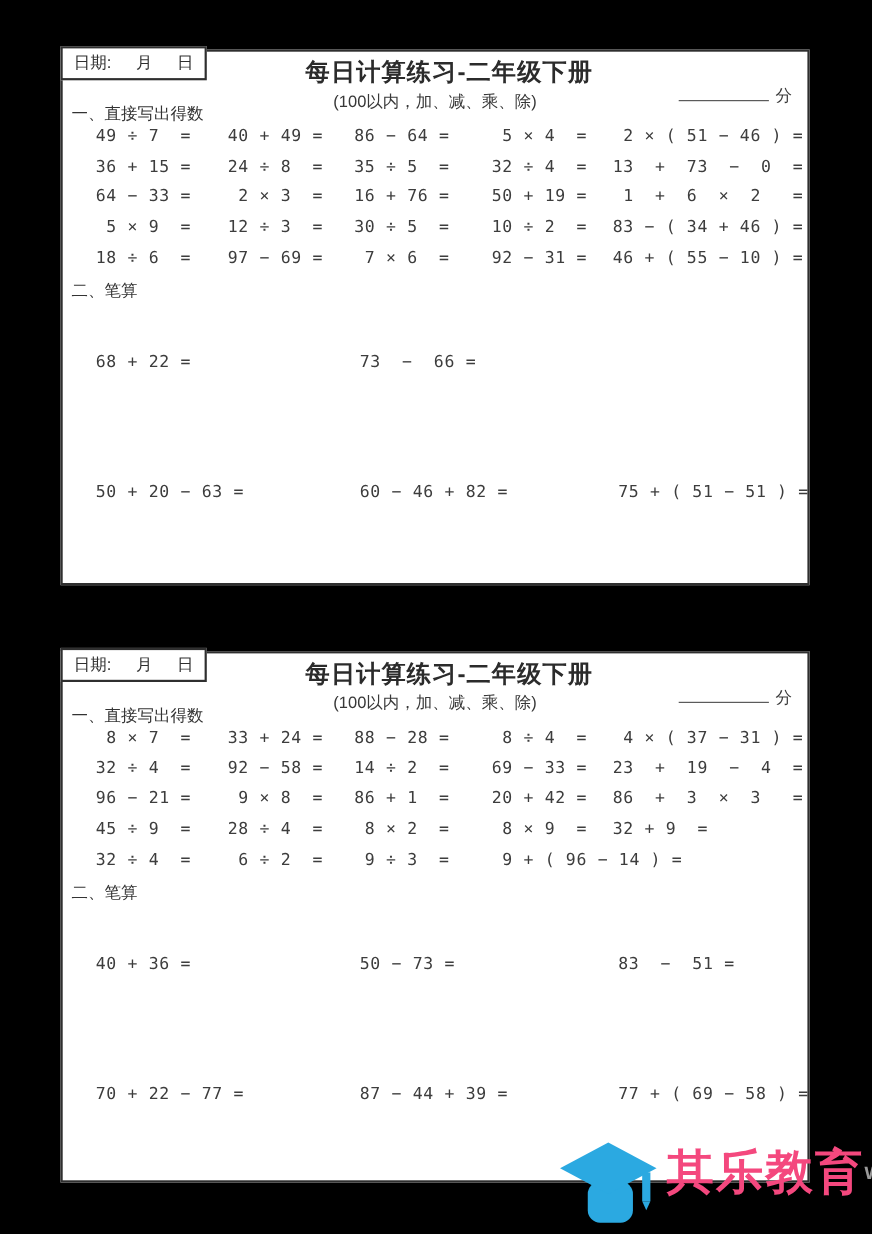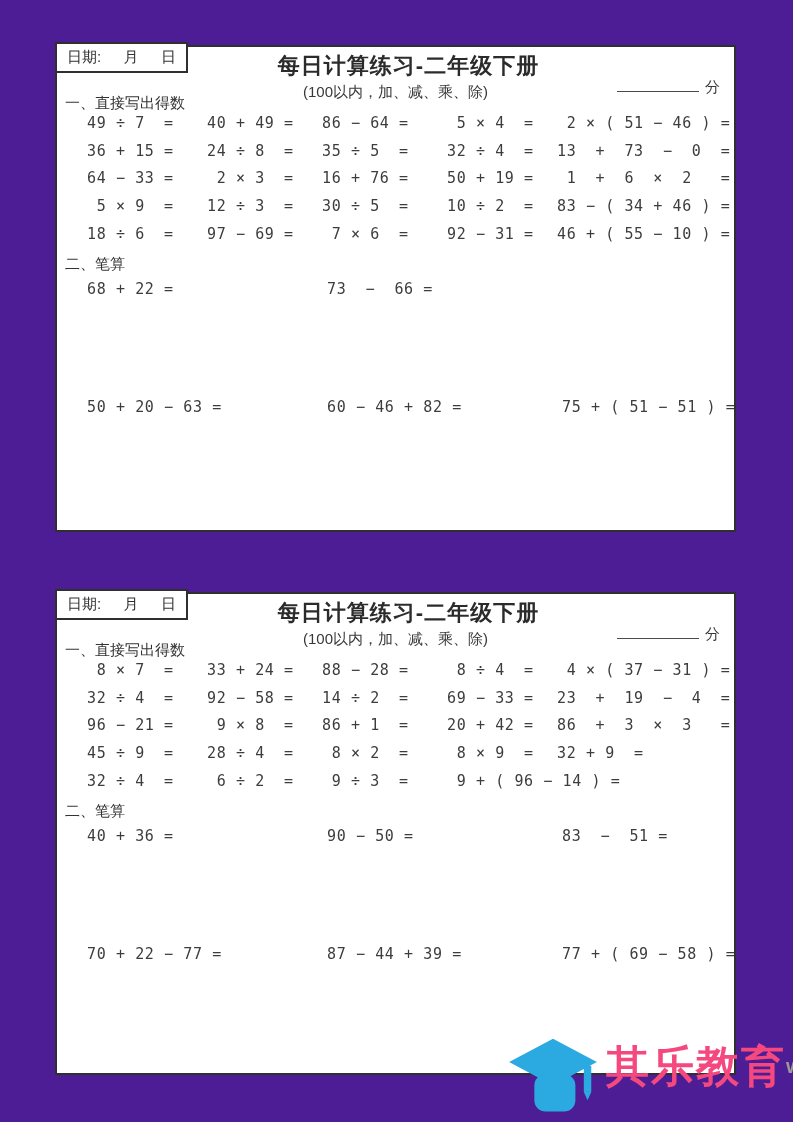--- a/index.html
+++ b/index.html
@@ -1,18 +1,18 @@
 <!DOCTYPE html>
 <html><head>
 <meta charset="utf-8">
 <style>
   * { margin:0; padding:0; box-sizing:border-box; }
   html,body { width:793px; height:1122px; background:#ffffff; overflow:hidden;
               font-family:"Liberation Sans", sans-serif; color:#333333; }
-  .page { position:relative; width:793px; height:1122px; background:#4c1d95; }
+  .page { position:relative; width:793px; height:1122px; background:#000000; }
 
   
   .sheet { position:absolute; left:55px; width:681px; border:2px solid #2f2f2f; background:#ffffff; }
   #sheet1 { top:45px; height:487px; }
   #sheet2 { top:592px; height:483px; }
 
   .datebox { position:absolute; left:-2px; top:-5px; width:133px; height:31px;
              border:2px solid #2f2f2f; background:#ffffff;
              display:flex; align-items:center; justify-content:space-between;
              padding:0 10px; font-size:15px; color:#2f2f2f; }
@@ -27,21 +27,21 @@
                 border-bottom:1.2px solid #4a4a4a; margin-right:2px; }
 
   .sec-head { position:absolute; left:8px; font-size:15px; color:#333333; }
   .s1 { top:47px; }
   .s2 { top:208px; }
 
   .grid1 { position:absolute; left:30px; top:63px; right:10px;
            display:grid; grid-template-columns:120px 115px 125px 110px auto;
            line-height:27.7px; }
   .grid2 { position:absolute; left:30px; right:1px;
-           display:grid; grid-template-columns:240px 235px auto; line-height:20px; }
+           display:grid; grid-template-columns:240px 235px auto; line-height:20px;margin-top:40px; }
   .g2a { top:232px; }
   .g2b { top:350px; }
 
   .c { white-space:pre; font-family:"DejaVu Sans Mono", monospace;
        font-size:15px; letter-spacing:0.6px; color:#3d3d3d; }
 
   
   .logo { position:absolute; left:505px; top:1035px; width:290px; height:87px;
           display:flex; align-items:flex-start; gap:5px; }
   .logo-cap { width:96px; height:84px; flex:0 0 auto; }
@@ -147,21 +147,21 @@
       <span class="c">32 + 9  =</span>
       <span class="c">32 ÷ 4  =</span>
       <span class="c"> 6 ÷ 2  =</span>
       <span class="c"> 9 ÷ 3  =</span>
       <span class="c"> 9 + ( 96 − 14 ) =</span>
     </div>
 
     <div class="sec-head s2">二、笔算</div>
     <div class="grid2 g2a">
       <span class="c">40 + 36 =</span>
-      <span class="c">90 − 50 =</span>
+      <span class="c">50 − 73 =</span>
       <span class="c">83  −  51 =</span>
     </div>
     <div class="grid2 g2b">
       <span class="c">70 + 22 − 77 =</span>
       <span class="c">87 − 44 + 39 =</span>
       <span class="c">77 + ( 69 − 58 ) =</span>
     </div>
   </section>
 
   <div class="logo">

